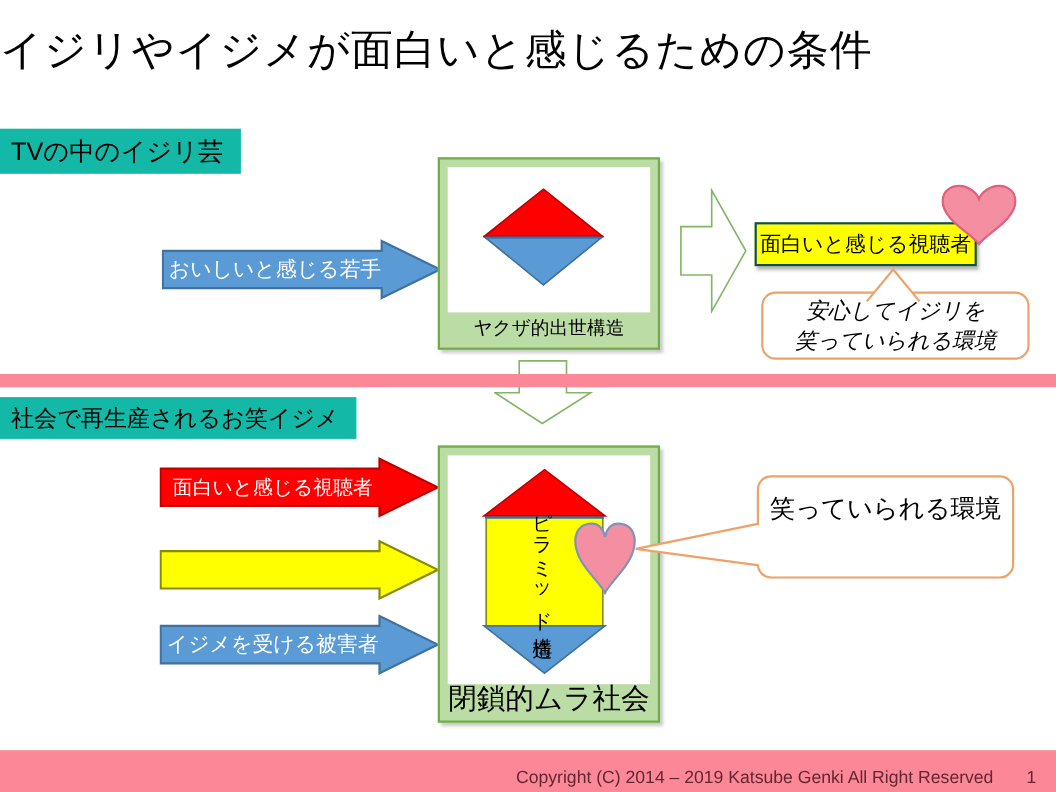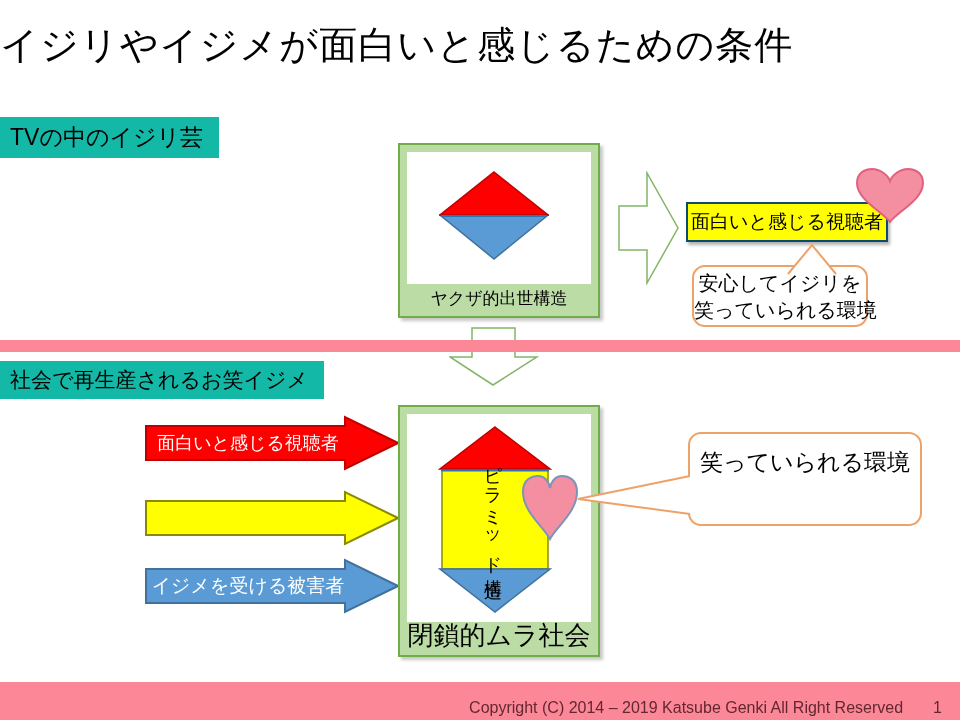--- a/index.html
+++ b/index.html
@@ -38,20 +38,26 @@
 </head>
 <body>
 
 <div class="slide">
 
   <div class="abs title">イジリやイジメが面白いと感じるための条件</div>
 
   <div class="abs sec-label" style="left:0;top:117px;">TVの中のイジリ芸</div>
 
 
+  <div class="abs barrow" style="left:147px;top:217px;">
+    <svg width="255" height="56" viewBox="0 0 255 56">
+      <polygon points="1,11 200,11 200,2 253,28 200,54 200,45 1,45" fill="#5B9BD5" stroke="#41719C" stroke-width="2"></polygon>
+    </svg>
+    <span class="lbl wtxt">おいしいと感じる若手</span>
+  </div>
 
   <div class="abs gbox" style="left:398px;top:143px;width:202px;height:175px;">
     <div class="inner" style="height:132px;"></div>
     <svg class="abs" style="left:39px;top:26px;" width="110" height="90" viewBox="0 0 110 90">
       <polygon points="1,44 109,44 55,88" fill="#5B9BD5" stroke="#41719C" stroke-width="1.5"></polygon>
       <polygon points="55,1 109,44 1,44" fill="#FF0000" stroke="#C00000" stroke-width="1.5"></polygon>
       <line x1="2" y1="45" x2="108" y2="45" stroke="#2E75B6" stroke-width="2"></line>
     </svg>
     <div class="caption" style="height:33px;line-height:31px;">ヤクザ的出世構造</div>
   </div>
@@ -61,21 +67,21 @@
   </svg>
 
   <div class="abs viewerbox" style="left:686px;top:202px;width:202px;height:40px;">
     <span>面白いと感じる視聴者</span>
   </div>
 
   <svg class="abs" style="left:853px;top:167px;" width="74" height="58" viewBox="0 0 74 58">
     <path d="M37,55 C30,45 4,33 4,16 C4,5 13,2 19,2 C27,2 35,8 37,14 C39,8 47,2 55,2 C61,2 70,5 70,16 C70,33 44,45 37,55 Z" fill="#F48FA2" stroke="#E2607E" stroke-width="2"></path>
   </svg>
 
-  <div class="abs callout" style="left:692px;top:265px;width:176px;height:62px;padding-top:3px;">
+  <div class="abs callout" style="left:692px;top:265px;width:244px;height:62px;padding-top:3px;font-style:italic;">
     <div class="cl" style="font-size:20px;line-height:27px;">安心してイジリを</div>
     <div class="cl" style="font-size:20px;line-height:27px;">笑っていられる環境</div>
   </div>
   <svg class="abs" style="left:778px;top:241px;" width="68" height="34" viewBox="0 0 68 34">
     <path d="M10,33 L34,4 L58,33" fill="#ffffff" stroke="#EDA269" stroke-width="2"></path>
   </svg>
 
   <svg class="abs" style="left:449px;top:327px;z-index:1;" width="90" height="60" viewBox="0 0 90 60">
     <polygon points="23,1 66,1 66,30 88,30 44,58 1,30 23,30" fill="#fff" stroke="#83B667" stroke-width="1.5"></polygon>
   </svg>

